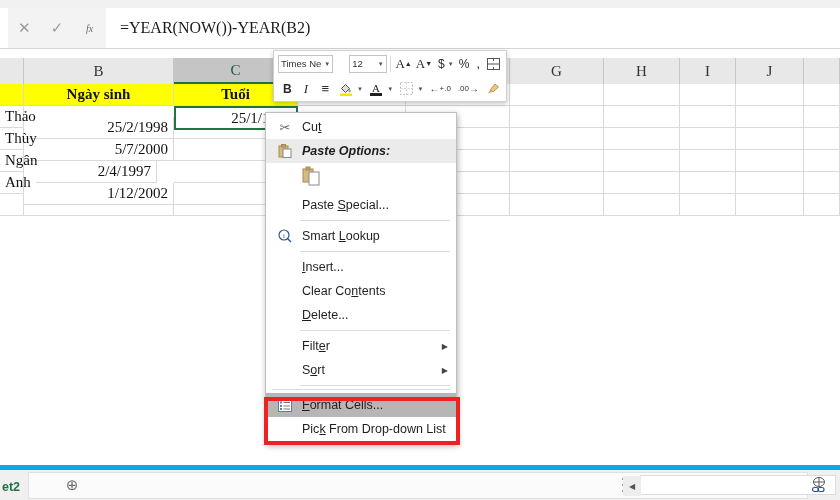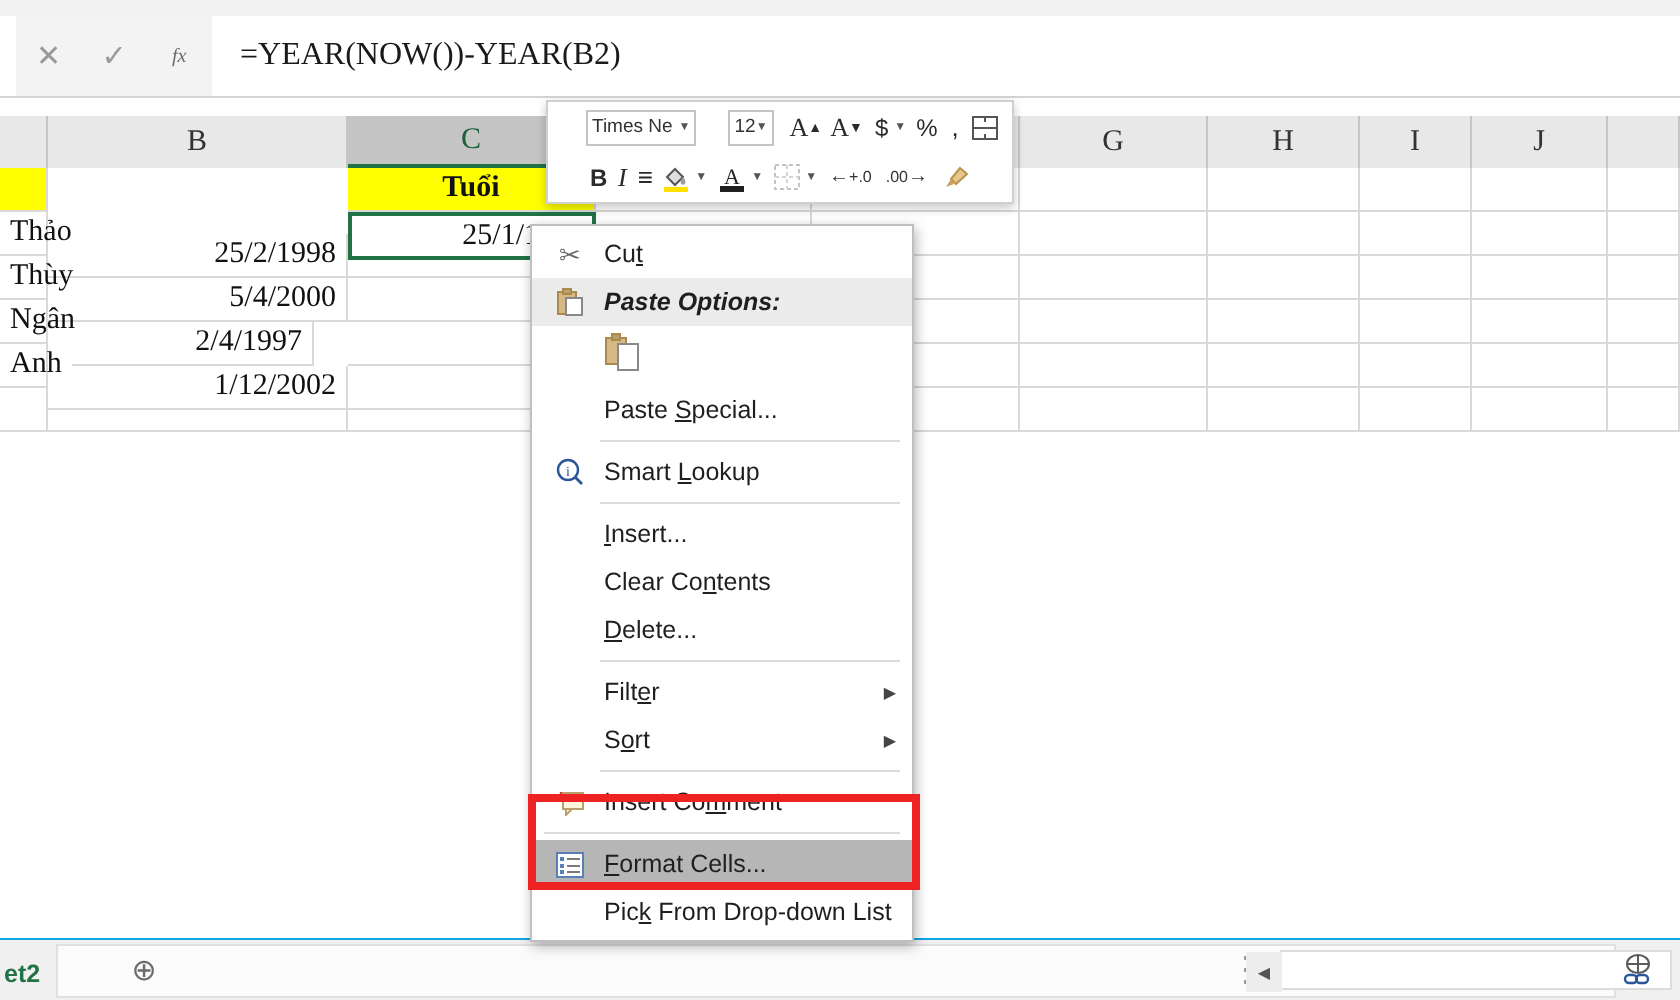--- a/index.html
+++ b/index.html
@@ -44,21 +44,21 @@
   .cell.r{justify-content:flex-end;margin-top:11px;}
   .sel-cell{position:absolute;box-sizing:border-box;border:2px solid #217346;
      background:#ffffff;display:flex;align-items:center;justify-content:flex-end;
      padding-right:4px;font-family:"Liberation Serif",serif;font-size:15px;color:#111;}
   .sel-handle{position:absolute;width:5px;height:5px;background:#217346;border:1px solid #fff;}
 
   
   .mini-toolbar{position:absolute;left:273px;top:50px;width:234px;height:52px;
      background:#ffffff;border:1px solid #d0d0d0;box-shadow:0 2px 5px rgba(0,0,0,.22);
      box-sizing:border-box;z-index:30;}
-  .mt-row{display:flex;align-items:center;height:25px;padding:1px 19px;box-sizing:border-box;}
+  .mt-row{display:flex;align-items:center;height:25px;padding:1px 4px;box-sizing:border-box;}
   .mt-item{display:flex;align-items:center;justify-content:center;height:20px;
      font-size:11px;color:#2b2b2b;padding:0 2px;font-family:"Liberation Sans",sans-serif;}
   .mt-combo{border:1px solid #c4c4c4;height:18px;display:flex;align-items:center;
      padding:0 2px;background:#fff;box-sizing:border-box;}
   .mt-combo .txt{font-size:9.5px;color:#333;white-space:nowrap;overflow:hidden;}
   .mt-combo .car{font-size:6px;color:#555;margin-left:3px;}
   .mt-font{width:58px;}
   .mt-size{width:44px;margin-left:16px;align-items:center;}
   .mt-caret{font-size:6px;color:#555;margin-left:1px;}
   .sup{font-size:7px;vertical-align:super;}
@@ -81,21 +81,21 @@
   .ctx-sep{height:1px;background:#dcdcdc;margin:3px 6px 3px 34px;}
   .ctx-sep.full{margin-left:6px;}
   u{text-decoration:underline;}
 
   
   .redbox{position:absolute;left:264px;top:397px;width:196px;height:48px;
      border:4px solid #ee2222;box-sizing:border-box;z-index:40;}
 
   
   .sheetbar{position:absolute;left:0;bottom:0;width:840px;height:30px;
-     background:#f0f0f0;border-top:1px solid #0ea5e9;}
+     background:#f0f0f0;border-top:5px solid #0ea5e9;}
   .sheet-tab{position:absolute;left:0;top:4px;height:26px;display:flex;align-items:center;
      font-family:"Liberation Sans",sans-serif;font-size:12.5px;color:#217346;
      font-weight:bold;padding-left:2px;}
   .sheet-add{position:absolute;left:60px;top:3px;width:24px;height:24px;
      display:flex;align-items:center;justify-content:center;font-size:15px;color:#6c6c6c;}
   .sheet-white{position:absolute;left:28px;top:2px;width:780px;height:27px;
      background:#fbfbfb;border:1px solid #e0e0e0;box-sizing:border-box;}
   .hscroll{position:absolute;right:4px;top:5px;width:196px;height:20px;
      background:#ffffff;border:1px solid #dcdcdc;box-sizing:border-box;}
   .hscroll-left{position:absolute;left:-18px;top:0;width:18px;height:20px;background:#ededed;
@@ -133,20 +133,21 @@
     <div class="col-h" style="left:604px;width:76px;">H</div>
     <div class="col-h" style="left:680px;width:56px;">I</div>
     <div class="col-h" style="left:736px;width:68px;">J</div>
     <div class="col-h" style="left:804px;width:36px;"></div>
   </div>
 
   <div class="grid">
 
     <div class="row" style="top:0;">
       <div class="cell yellow" style="left:0;width:24px;"></div>
+      <div class="cell yellow" style="left:24px;width:150px;">Ngày sinh</div>
       <div class="cell yellow" style="left:174px;width:124px;">Tuổi</div>
       <div class="cell" style="left:298px;width:108px;"></div>
       <div class="cell" style="left:406px;width:104px;"></div>
       <div class="cell" style="left:510px;width:94px;"></div>
       <div class="cell" style="left:604px;width:76px;"></div>
       <div class="cell" style="left:680px;width:56px;"></div>
       <div class="cell" style="left:736px;width:68px;"></div>
       <div class="cell" style="left:804px;width:36px;"></div>
     </div>
 
@@ -158,21 +159,21 @@
       <div class="cell" style="left:406px;width:104px;"></div>
       <div class="cell" style="left:510px;width:94px;"></div>
       <div class="cell" style="left:604px;width:76px;"></div>
       <div class="cell" style="left:680px;width:56px;"></div>
       <div class="cell" style="left:736px;width:68px;"></div>
       <div class="cell" style="left:804px;width:36px;"></div>
     </div>
 
     <div class="row" style="top:44px;">
       <div class="cell" style="left:0;width:24px;">Thùy</div>
-      <div class="cell r" style="left:24px;width:150px;">5/4/2000</div>
+      <div class="cell r" style="left:24px;width:150px;">5/7/2000</div>
       <div class="cell r" style="left:174px;width:124px;"></div>
       <div class="cell" style="left:298px;width:108px;"></div>
       <div class="cell" style="left:406px;width:104px;"></div>
       <div class="cell" style="left:510px;width:94px;"></div>
       <div class="cell" style="left:604px;width:76px;"></div>
       <div class="cell" style="left:680px;width:56px;"></div>
       <div class="cell" style="left:736px;width:68px;"></div>
       <div class="cell" style="left:804px;width:36px;"></div>
     </div>
 
@@ -363,31 +364,20 @@
       <span class="arrow">▶</span>
     </div>
 
     <div class="ctx-item">
       <span>S<u>o</u>rt</span>
       <span class="arrow">▶</span>
     </div>
 
     <div class="ctx-sep"></div>
 
-    <div class="ctx-item">
-      <span class="ico">
-        <svg width="14" height="13" viewBox="0 0 14 13">
-          <rect x="3.5" y="1.5" width="10" height="8" fill="#fff7dd" stroke="#b9a06a"></rect>
-          <path d="M5 9.5 L5 12.5 L8 9.5 Z" fill="#fff7dd" stroke="#b9a06a"></path>
-          <line x1="0.5" y1="3" x2="4.5" y2="3" stroke="#d04040" stroke-width="1.2"></line>
-          <line x1="2.5" y1="1" x2="2.5" y2="5" stroke="#d04040" stroke-width="1.2"></line>
-        </svg>
-      </span>
-      <span>Insert Co<u>m</u>ment</span>
-    </div>
 
     <div class="ctx-sep full"></div>
 
     <div class="ctx-item hl">
       <span class="ico">
         <svg width="14" height="13" viewBox="0 0 14 13">
           <rect x="0.5" y="0.5" width="13" height="12" fill="#fff" stroke="#5a7fb5"></rect>
           <rect x="2" y="2.5" width="2" height="2" fill="#5a7fb5"></rect>
           <rect x="2" y="6" width="2" height="2" fill="#5a7fb5"></rect>
           <rect x="2" y="9" width="2" height="2" fill="#5a7fb5"></rect>

